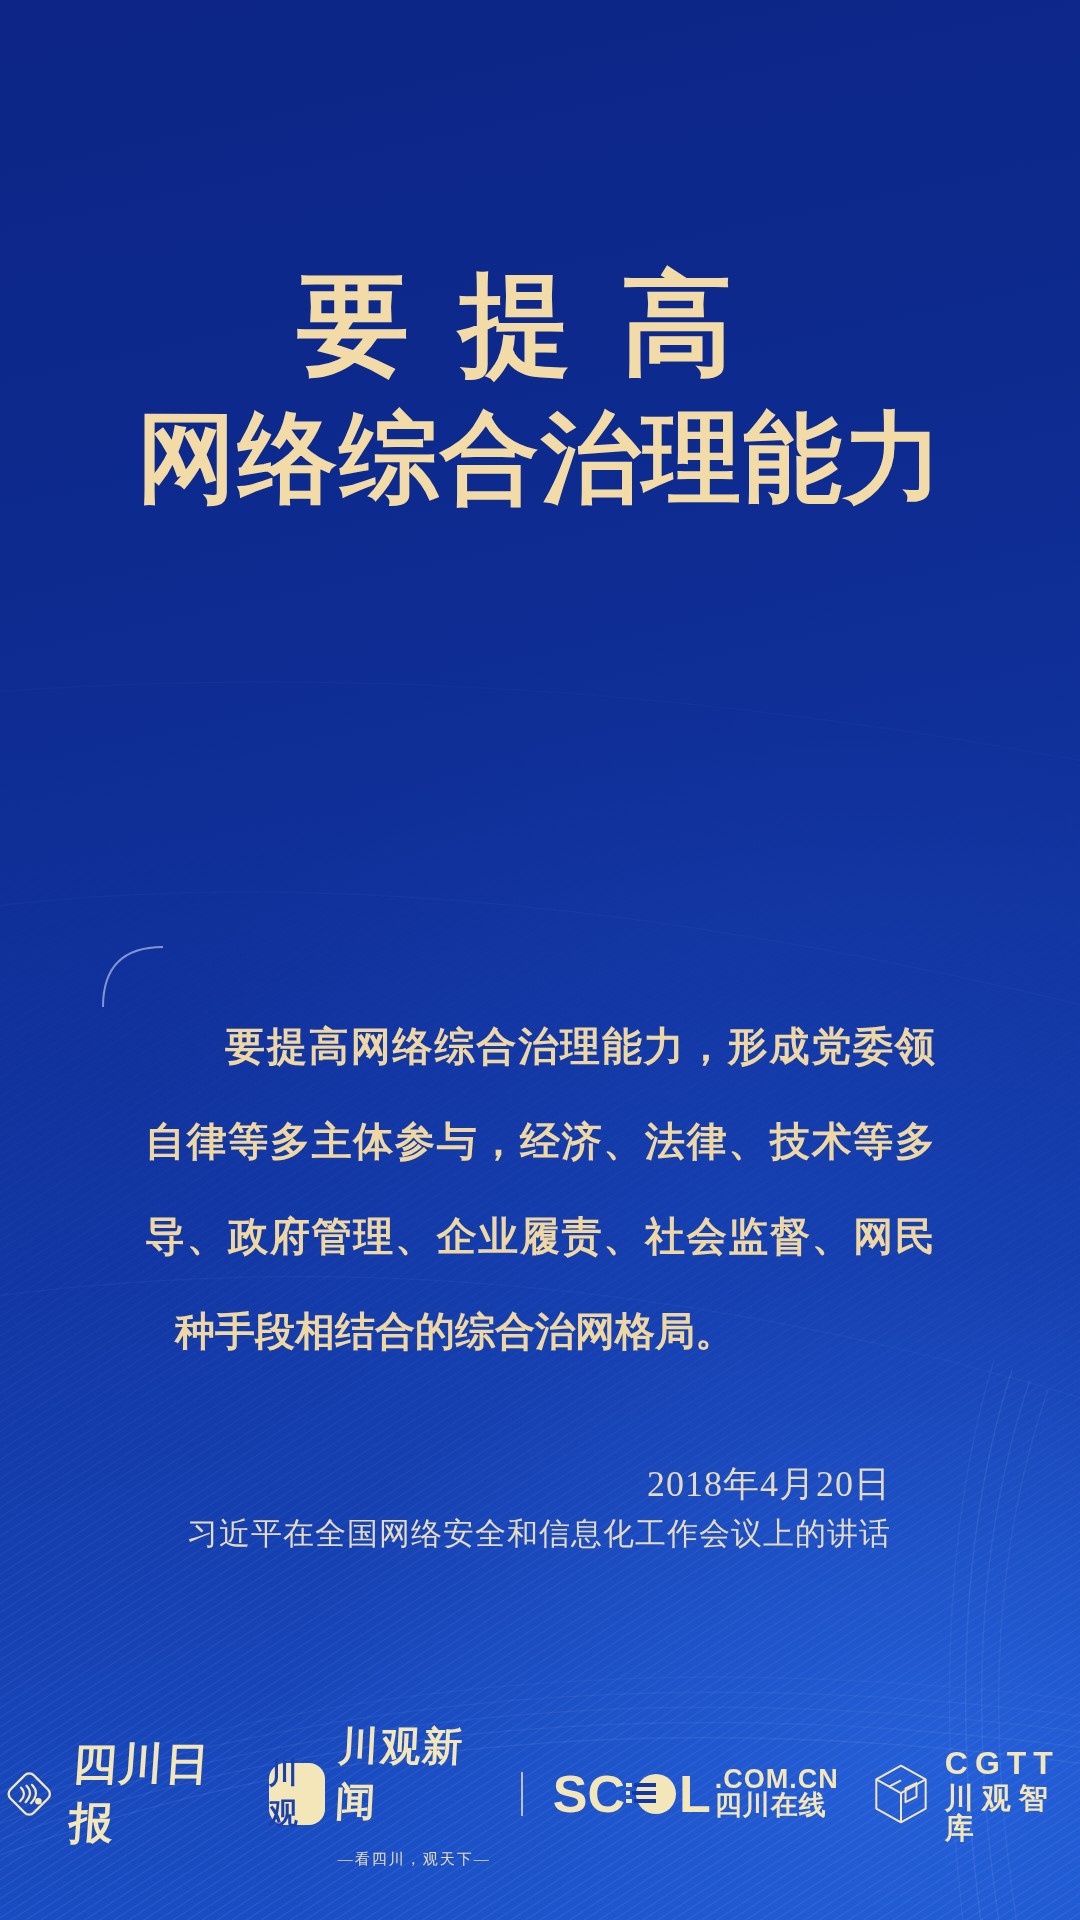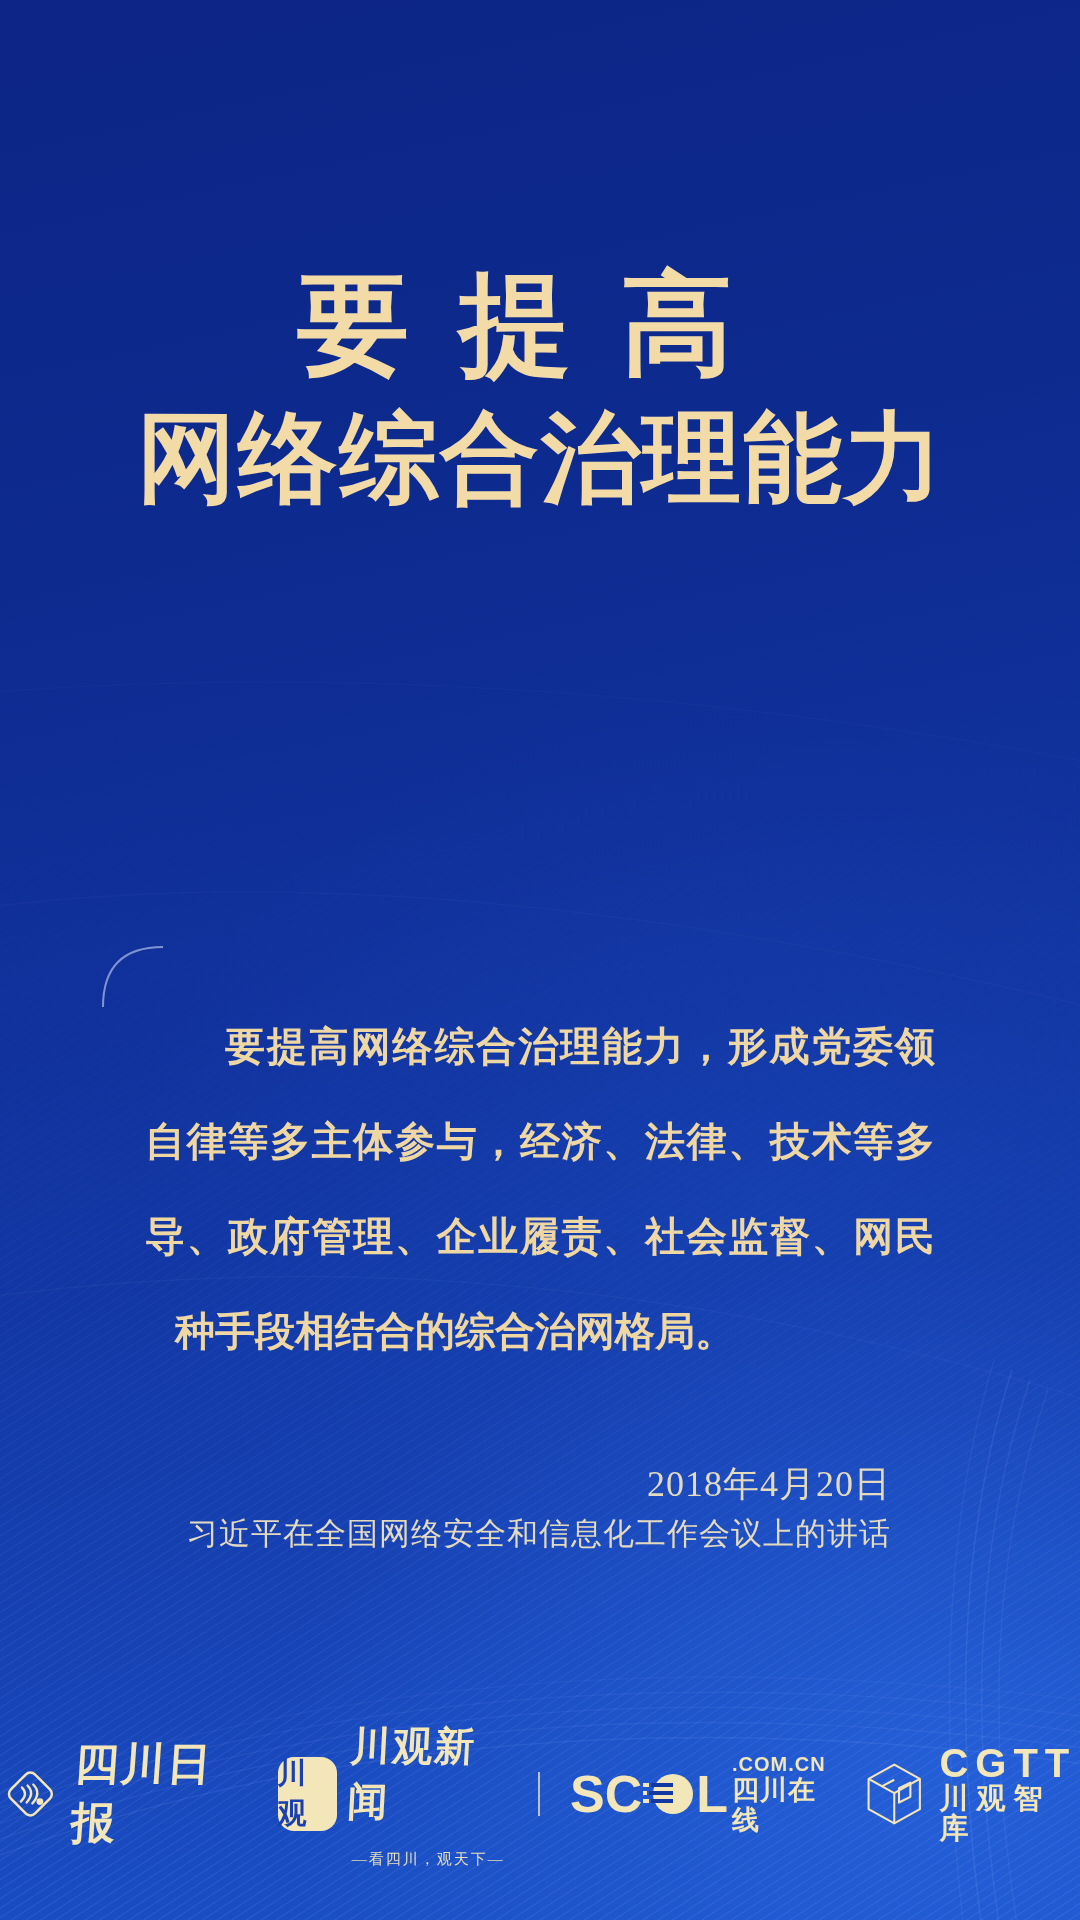--- a/index.html
+++ b/index.html
@@ -23,34 +23,34 @@
   .q-line.first{padding-left:80px;}
   .q-line.last{text-align-last:left;margin-left:30px;}
 
   .source{position:absolute;right:189px;top:1462px;text-align:right;color:#e4dabf;}
   .source-date{font-size:36px;line-height:44px;letter-spacing:1px;}
   .source-attri{font-size:31px;line-height:40px;margin-top:8px;letter-spacing:1px;}
 
   .footer{position:absolute;left:0;top:1752px;width:1080px;height:84px;display:flex;justify-content:center;align-items:center;gap:30px;color:#f3e6b8;}
   .logo-group{display:flex;align-items:center;gap:12px;}
   .scrb-name{font-size:44px;font-weight:700;letter-spacing:2px;transform:skewX(-4deg);}
-  .cg-icon{width:62px;height:74px;background:#f3e6b8;border-radius:16px;display:flex;align-items:center;justify-content:center;}
+  .cg-icon{width:62px;height:62px;background:#f3e6b8;border-radius:16px;display:flex;align-items:center;justify-content:center;}
   .cg-icon span{color:#1a3fae;font-size:29px;font-weight:900;letter-spacing:1px;font-family:"Liberation Sans",sans-serif;}
   .cg-text{display:flex;flex-direction:column;align-items:center;}
   .cg-name{font-size:40px;font-weight:700;letter-spacing:2px;transform:skewX(-3deg);}
   .cg-tag{font-size:15px;letter-spacing:2px;margin-top:21px;opacity:0.95;}
   .divider{width:2px;height:44px;background:rgba(243,230,184,0.75);}
   .scol{display:flex;align-items:center;font-family:"Liberation Sans",sans-serif;font-weight:800;}
   .scol-big{font-size:52px;letter-spacing:0;display:flex;align-items:center;line-height:52px;}
   .scol-stack{display:flex;flex-direction:column;margin-left:4px;}
-  .scol-domain{font-size:20px;letter-spacing:1px;line-height:22px;font-weight:800;}
+  .scol-domain{font-size:27px;letter-spacing:1px;line-height:22px;font-weight:800;}
   .scol-cn{font-size:27px;line-height:30px;font-weight:700;letter-spacing:1px;font-family:"Liberation Serif",serif;}
   .cgtt{display:flex;align-items:center;gap:12px;}
   .cgtt-stack{display:flex;flex-direction:column;}
-  .cgtt-latin{font-family:"Liberation Sans",sans-serif;font-weight:800;font-size:40px;line-height:36px;letter-spacing:7px;}
+  .cgtt-latin{font-family:"Liberation Sans",sans-serif;font-weight:800;font-size:32px;line-height:36px;letter-spacing:7px;}
   .cgtt-cn{font-size:29px;line-height:30px;letter-spacing:8px;margin-top:2px;font-weight:bold;}
 </style>
 </head>
 <body>
 
 <div class="poster">
 
   <svg class="texture" width="1080" height="1920" viewBox="0 0 1080 1920">
     <defs>
       <pattern id="diag" width="8" height="8" patternUnits="userSpaceOnUse" patternTransform="rotate(-33)">

